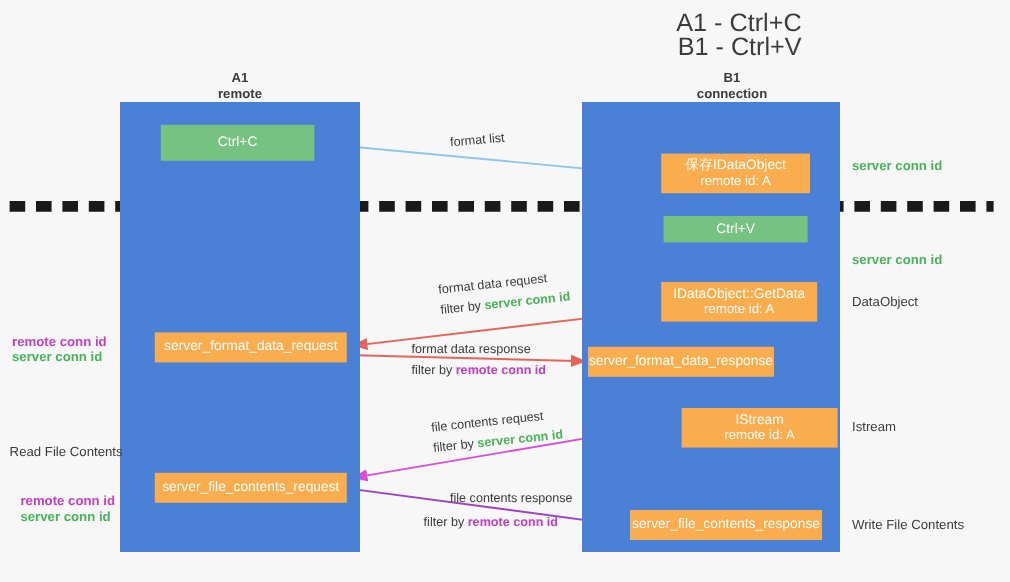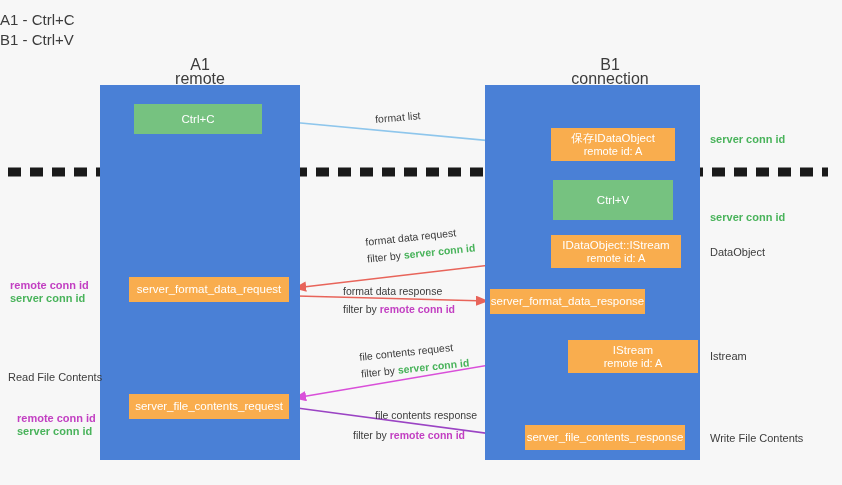--- a/index.html
+++ b/index.html
@@ -10,27 +10,27 @@
     overflow:hidden;
     position:relative;
   }
   #stage{position:absolute;left:0;top:0;width:842px;height:485px;}
   svg#wires{position:absolute;left:0;top:0;width:842px;height:485px;pointer-events:none;}
 
   .abs{position:absolute;}
 
   
   #title{
-    left:0;top:10px;width:668px;text-align:left;
-    font-size:15px;color:#3c3c3c;line-height:20px;
+    left:0;top:10px;width:668px;text-align:right;
+    font-size:21px;color:#3c3c3c;line-height:20px;
   }
 
   
   .colhead{
-    text-align:center;font-size:16px;color:#3c3c3c;line-height:14px;
+    text-align:center;font-size:11px;color:#3c3c3c;line-height:14px;font-weight:bold;
   }
   #head-a{left:130px;top:58px;width:140px;}
   #head-b{left:540px;top:58px;width:140px;}
 
   
   .lane{background:#4a80d6;}
   #lane-a{left:100px;top:85px;width:200px;height:375px;}
   #lane-b{left:485px;top:85px;width:215px;height:375px;}
 
   
@@ -114,26 +114,26 @@
 
   <div class="abs box green" style="left:134px;top:104px;width:128px;height:30px;">
     <div>Ctrl+C</div>
   </div>
 
   <div class="abs box orange" style="left:551px;top:128px;width:124px;height:33px;">
     <div>保存IDataObject</div>
     <div class="l2">remote id: A</div>
   </div>
 
-  <div class="abs box green" style="left:553px;top:180px;width:120px;height:40px;">
+  <div class="abs box green" style="left:553px;top:180px;width:120px;height:22px;">
     <div>Ctrl+V</div>
   </div>
 
   <div class="abs box orange" style="left:551px;top:235px;width:130px;height:33px;">
-    <div>IDataObject::IStream</div>
+    <div>IDataObject::GetData</div>
     <div class="l2">remote id: A</div>
   </div>
 
   <div class="abs box orange" style="left:129px;top:277px;width:160px;height:25px;">
     <div>server_format_data_request</div>
   </div>
 
   <div class="abs box orange" style="left:490px;top:289px;width:155px;height:25px;">
     <div>server_format_data_response</div>
   </div>

